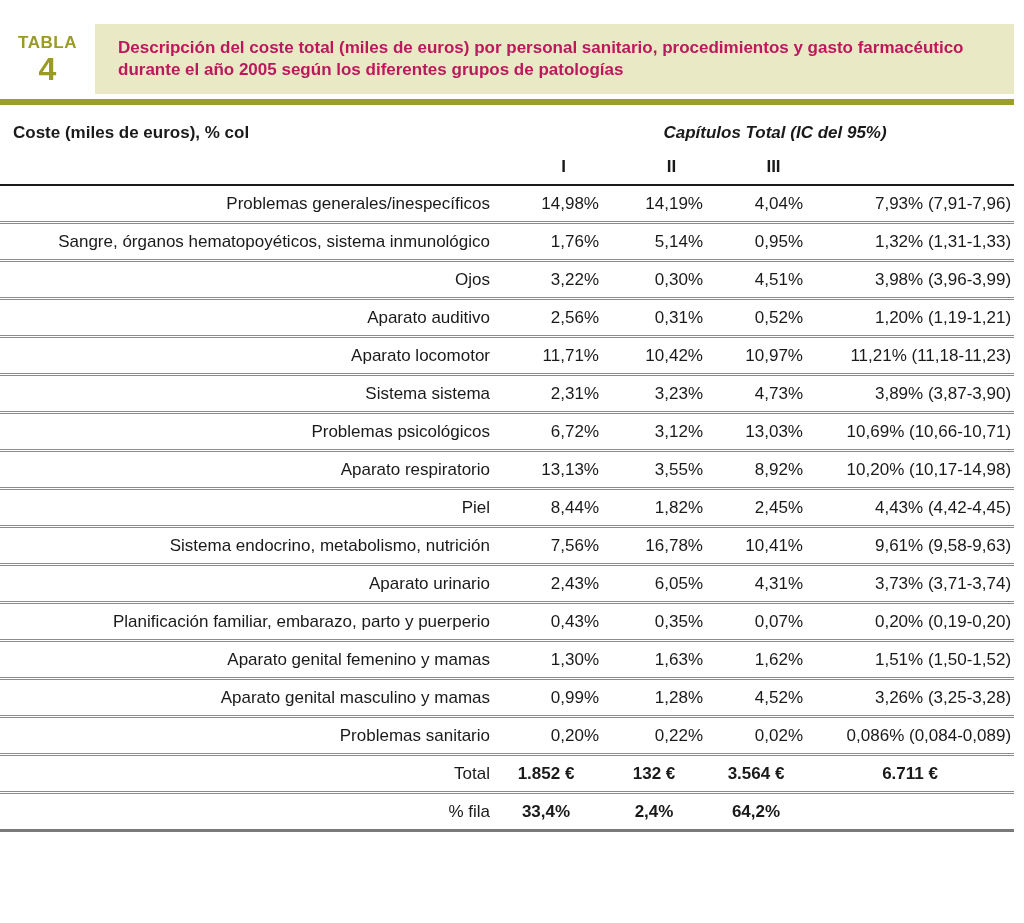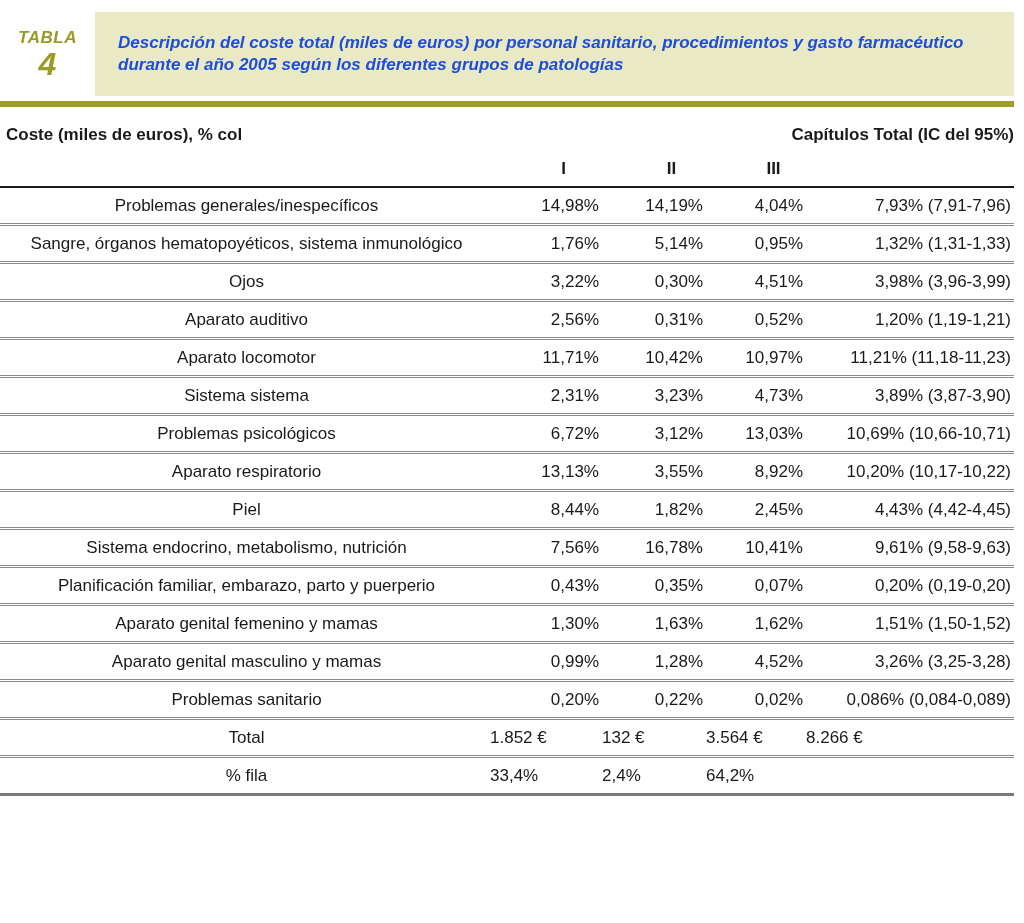--- a/index.html
+++ b/index.html
@@ -14,23 +14,22 @@
     position: relative;
     width: 1014px;
     height: 923px;
     margin: 0;
     overflow: hidden;
   }
   
   .fig-header {
     display: flex;
     align-items: stretch;
-    margin-top: 12px;
-    height: 84px;
-    font-style: italic;
+    margin-top: 24px;
+    height: 70px;
   }
   .fig-label {
     width: 95px;
     display: flex;
     flex-direction: column;
     align-items: center;
     justify-content: center;
     line-height: 1;
   }
   .fig-label-word {
@@ -50,21 +49,21 @@
     background: #e9e9c6;
     display: flex;
     align-items: center;
   }
   .fig-title {
     font-weight: bold;
     font-size: 17px;
     line-height: 22px;
     padding: 4px 20px 4px 23px;
     max-width: 860px;
-    color: #1d4ed8;
+    color: #be185d;
   }
   .olive-rule {
     height: 6px;
     background: #9c9e2a;
     margin-top: 5px;
     width: 1014px;
   }
   
   table.cost-table {
     border-collapse: collapse;
@@ -81,53 +80,55 @@
 
   thead th {
     font-weight: bold;
     font-size: 17px;
     height: 34px;
     vertical-align: middle;
     padding: 0;
   }
   thead .left-hdr {
     text-align: left;
-    padding-left: 6px;
+    padding-left: 13px;
   }
   thead .group-hdr {
-    text-align: right;
+    text-align: center;
     padding-left: 46px;
+    font-style: italic;
   }
   thead .sub-hdr {
     text-align: center;
     padding-left: 35px;
   }
   thead tr.sub-row th {
     border-bottom: 2px solid #1a1a1a;
   }
   tbody td {
     font-size: 17px;
     height: 35px;
     vertical-align: middle;
     padding: 0;
     border-bottom: 3px double #8c8c8c;
     white-space: nowrap;
     overflow: hidden;
   }
   tbody td.lbl {
-    text-align: center;
+    text-align: right;
     padding-left: 3px;
   }
   tbody td.val {
     text-align: right;
     padding-right: 3px;
   }
   tbody tr.sum td.val {
-    text-align: left;
+    text-align: center;
     padding-right: 0;
+    font-weight: bold;
   }
   tbody tr.last td {
     border-bottom: none;
   }
 </style>
 </head>
 <body>
 
 <div class="page">
 
@@ -211,37 +212,44 @@
           <td class="val">6,72%</td>
           <td class="val">3,12%</td>
           <td class="val">13,03%</td>
           <td class="val">10,69% (10,66-10,71)</td>
         </tr>
         <tr>
           <td class="lbl">Aparato respiratorio</td>
           <td class="val">13,13%</td>
           <td class="val">3,55%</td>
           <td class="val">8,92%</td>
-          <td class="val">10,20% (10,17-10,22)</td>
+          <td class="val">10,20% (10,17-14,98)</td>
         </tr>
         <tr>
           <td class="lbl">Piel</td>
           <td class="val">8,44%</td>
           <td class="val">1,82%</td>
           <td class="val">2,45%</td>
           <td class="val">4,43% (4,42-4,45)</td>
         </tr>
         <tr>
           <td class="lbl">Sistema endocrino, metabolismo, nutrición</td>
           <td class="val">7,56%</td>
           <td class="val">16,78%</td>
           <td class="val">10,41%</td>
           <td class="val">9,61% (9,58-9,63)</td>
         </tr>
         <tr>
+          <td class="lbl">Aparato urinario</td>
+          <td class="val">2,43%</td>
+          <td class="val">6,05%</td>
+          <td class="val">4,31%</td>
+          <td class="val">3,73% (3,71-3,74)</td>
+        </tr>
+        <tr>
           <td class="lbl">Planificación familiar, embarazo, parto y puerperio</td>
           <td class="val">0,43%</td>
           <td class="val">0,35%</td>
           <td class="val">0,07%</td>
           <td class="val">0,20% (0,19-0,20)</td>
         </tr>
         <tr>
           <td class="lbl">Aparato genital femenino y mamas</td>
           <td class="val">1,30%</td>
           <td class="val">1,63%</td>
@@ -260,21 +268,21 @@
           <td class="val">0,20%</td>
           <td class="val">0,22%</td>
           <td class="val">0,02%</td>
           <td class="val">0,086% (0,084-0,089)</td>
         </tr>
         <tr class="sum">
           <td class="lbl">Total</td>
           <td class="val">1.852 €</td>
           <td class="val">132 €</td>
           <td class="val">3.564 €</td>
-          <td class="val">8.266 €</td>
+          <td class="val">6.711 €</td>
         </tr>
         <tr class="sum last">
           <td class="lbl">% fila</td>
           <td class="val">33,4%</td>
           <td class="val">2,4%</td>
           <td class="val">64,2%</td>
           <td class="val"></td>
         </tr>
       </tbody>
   </table>

